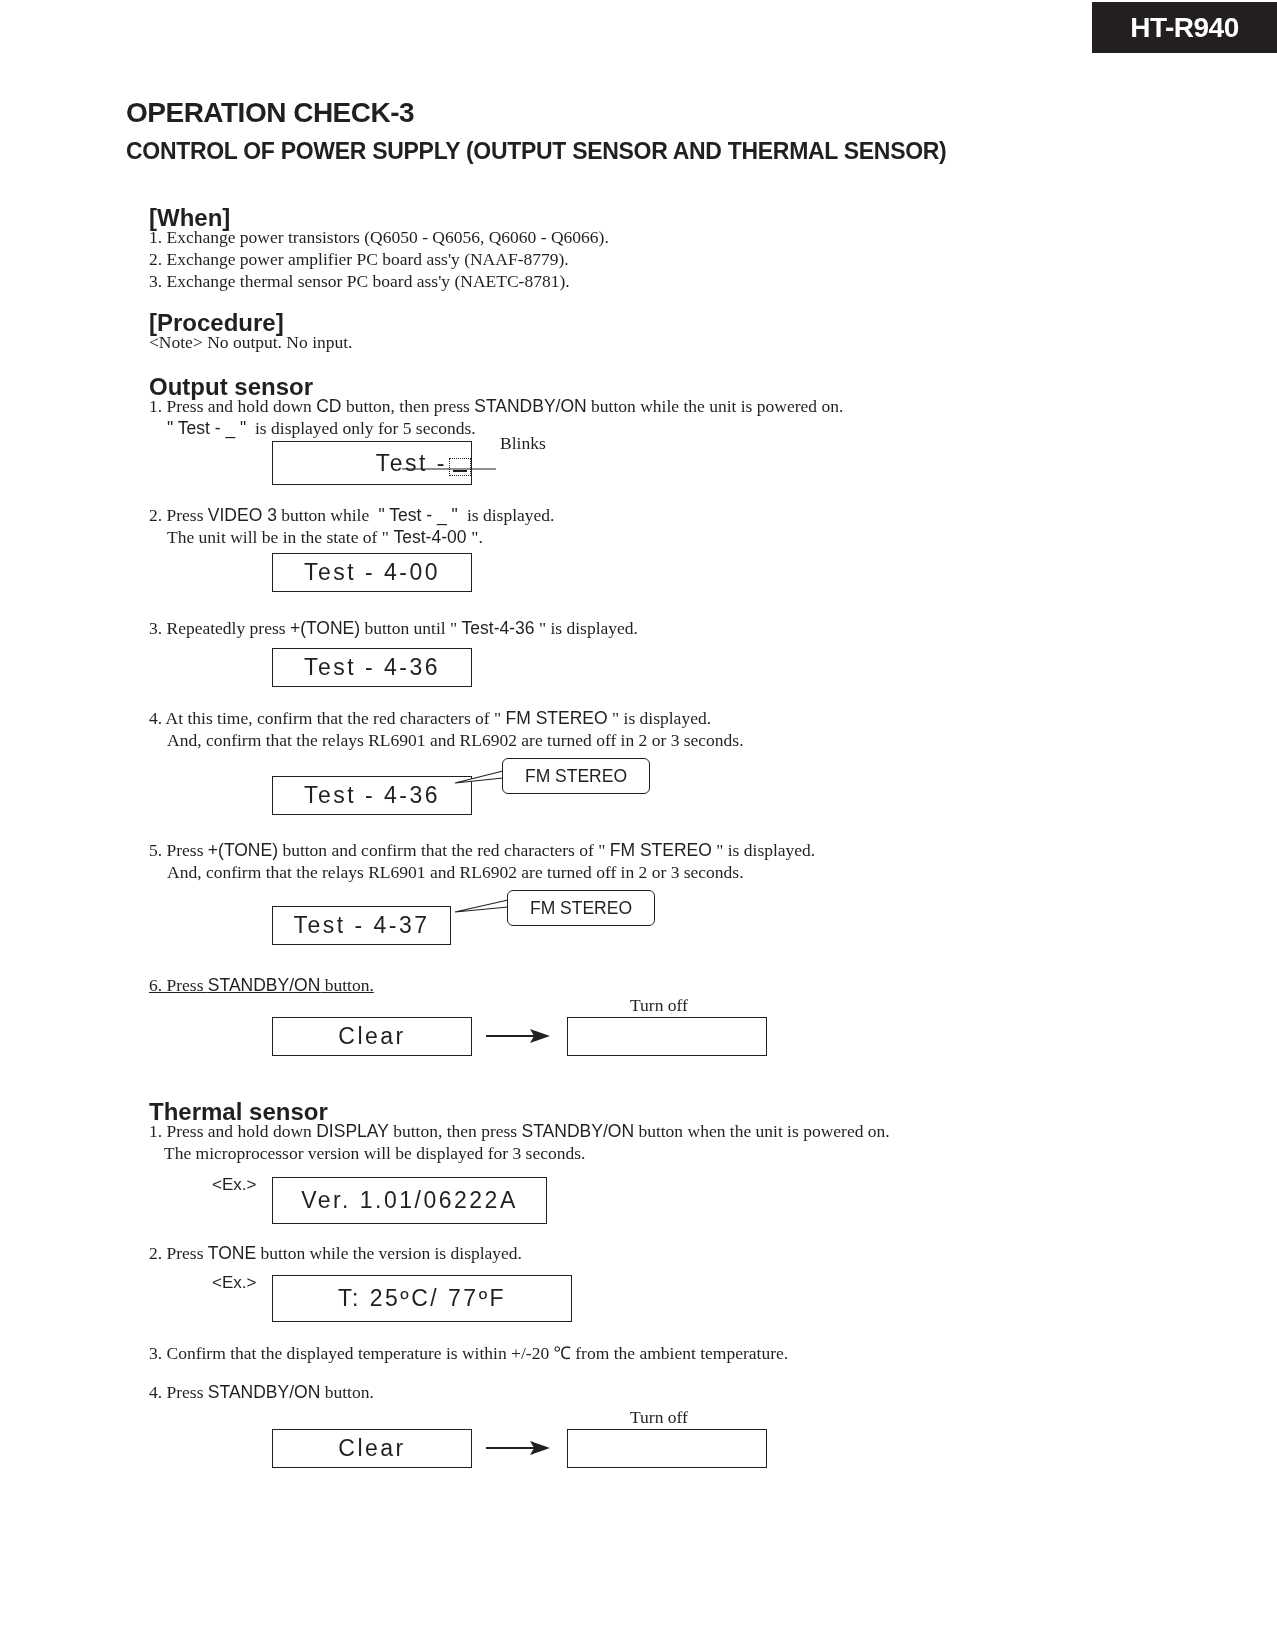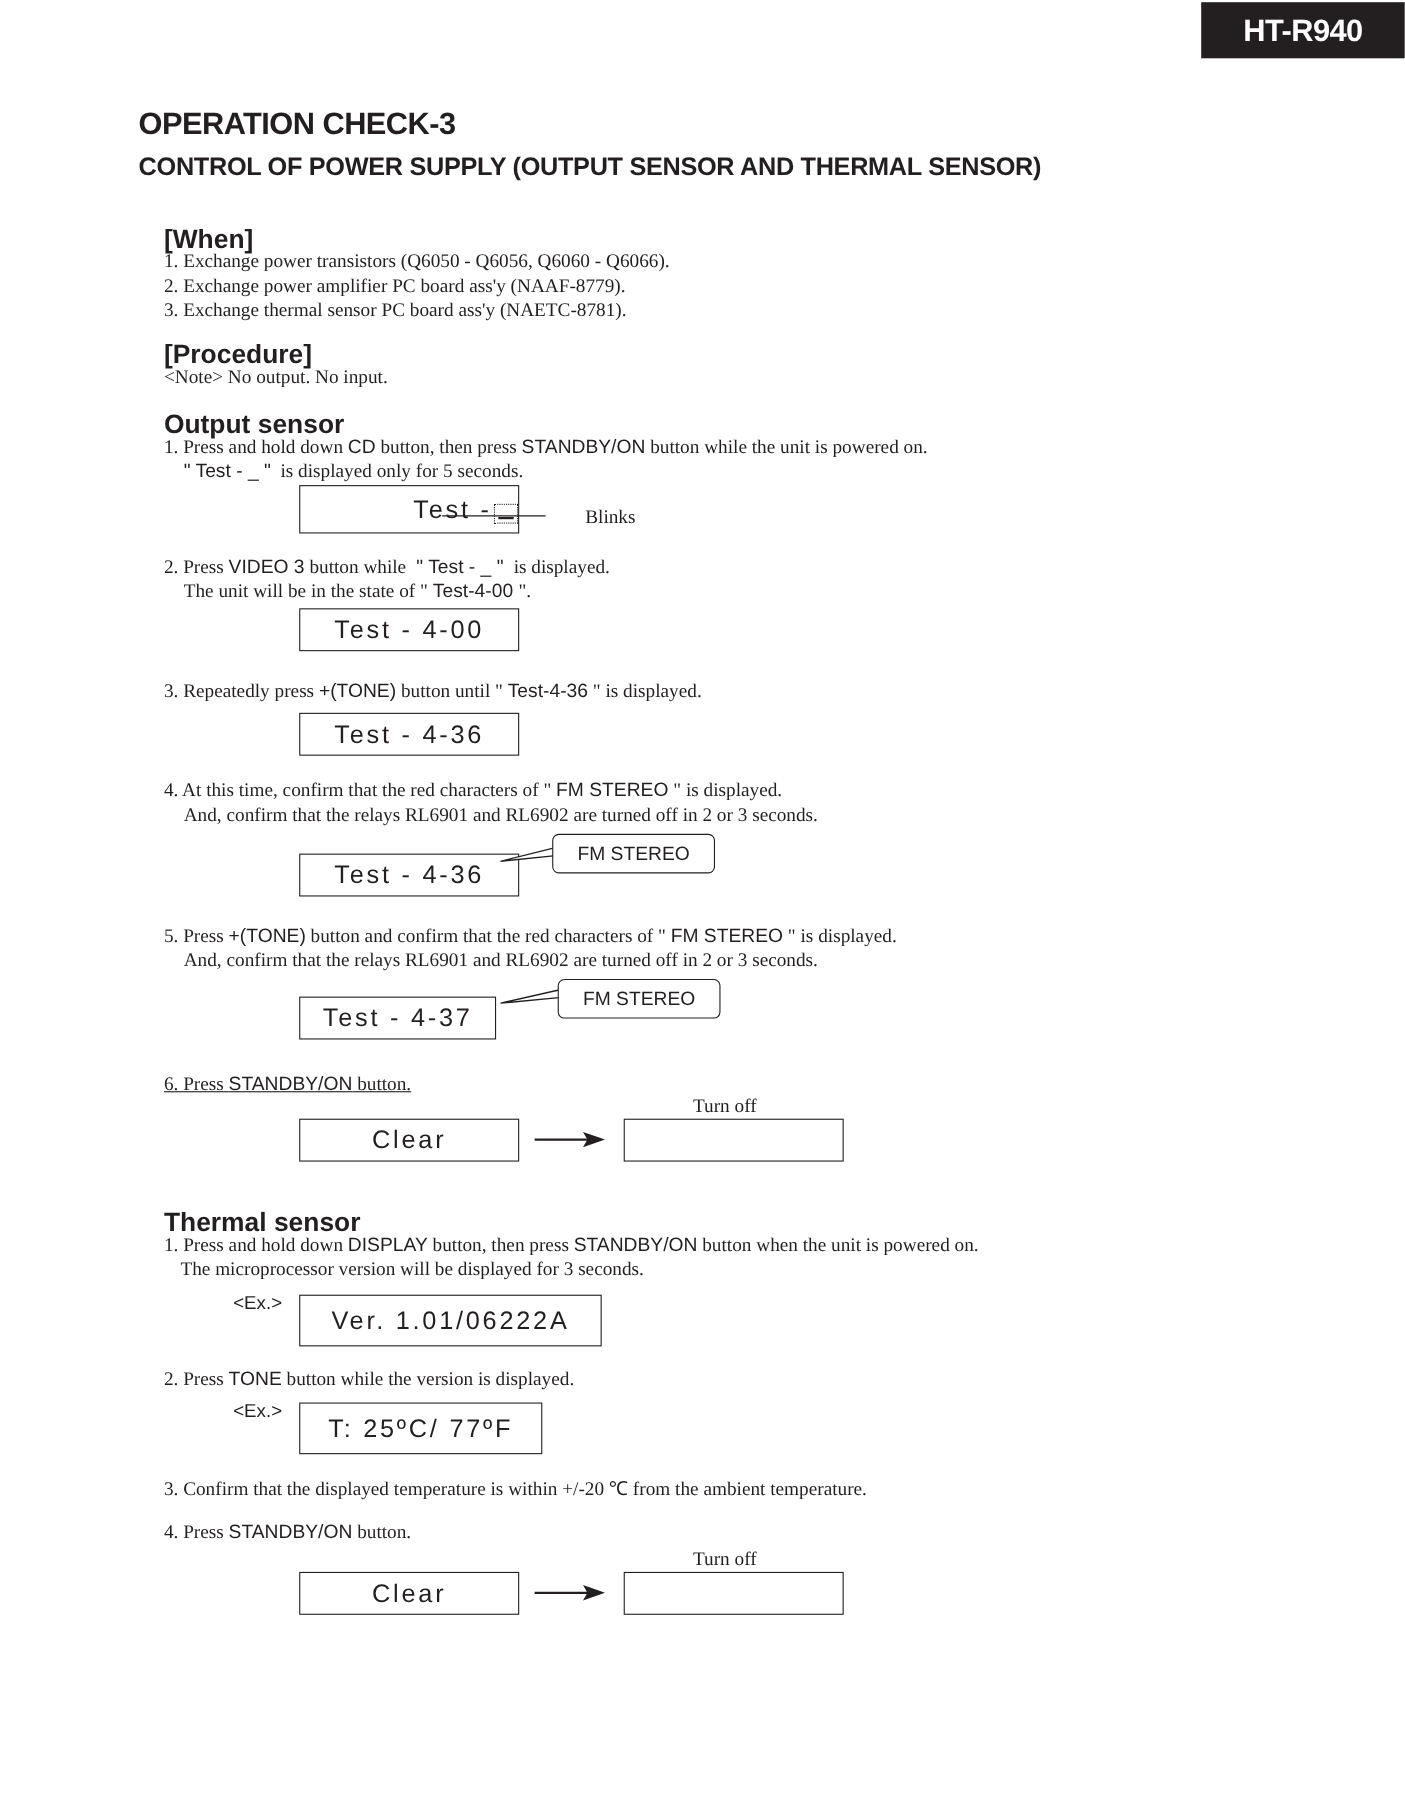--- a/index.html
+++ b/index.html
@@ -41,21 +41,21 @@
 </div>
 <div class="lcd" style="left:272px;top:441px;width:200px;height:44px;justify-content:flex-end;padding-left:34px;">
   <span>Test -</span>
   <span style="display:inline-block;width:20px;height:16px;border:1px dotted #231f20;margin-left:2px;position:relative;top:4px;">
     <span style="position:absolute;left:3px;right:3px;bottom:3px;height:2px;background:#231f20;"></span>
   </span>
 </div>
 <svg style="left:0;top:0;width:1px;height:1px;">
   <line x1="402" y1="469" x2="496" y2="469" stroke="#231f20" stroke-width="1.2"></line>
 </svg>
-<div class="abs body" style="left:500px;top:459px;margin-left:32px;">Blinks</div>
+<div class="abs body" style="left:500px;top:433px;">Blinks</div>
 
 <div class="abs body" style="left:149px;top:505px;">
   <span>2. Press </span><span class="sans">VIDEO 3</span><span> button while </span><span class="sans" style="white-space:pre;"> " Test - _ " </span><span> is displayed.</span>
 </div>
 <div class="abs body" style="left:167px;top:527px;">
   <span>The unit will be in the state of "</span><span class="sans" style="white-space:pre;"> Test-4-00 </span><span>".</span>
 </div>
 <div class="lcd" style="left:272px;top:553px;width:200px;height:39px;">Test - 4-00</div>
 
 <div class="abs body" style="left:149px;top:618px;">
@@ -99,21 +99,21 @@
   <span>1. Press and hold down </span><span class="sans">DISPLAY</span><span> button, then press </span><span class="sans">STANDBY/ON</span><span> button when the unit is powered on.</span>
 </div>
 <div class="abs body" style="left:164px;top:1143px;">The microprocessor version will be displayed for 3 seconds.</div>
 <div class="abs small-label" style="left:212px;top:1175px;">&lt;Ex.&gt;</div>
 <div class="lcd" style="left:272px;top:1177px;width:275px;height:47px;">Ver. 1.01/06222A</div>
 
 <div class="abs body" style="left:149px;top:1243px;">
   <span>2. Press </span><span class="sans">TONE</span><span> button while the version is displayed.</span>
 </div>
 <div class="abs small-label" style="left:212px;top:1273px;">&lt;Ex.&gt;</div>
-<div class="lcd" style="left:272px;top:1275px;width:221px;height:47px;">T: 25ºC/ 77ºF</div>
+<div class="lcd" style="left:272px;top:1275px;width:300px;height:47px;">T: 25ºC/ 77ºF</div>
 
 <div class="abs body" style="left:149px;top:1340px;">3. Confirm that the displayed temperature is within +/-20 ℃ from the ambient temperature.</div>
 
 <div class="abs body" style="left:149px;top:1382px;">
   <span>4. Press </span><span class="sans">STANDBY/ON</span><span> button.</span>
 </div>
 <div class="abs body" style="left:630px;top:1407px;">Turn off</div>
 <div class="lcd" style="left:272px;top:1429px;width:200px;height:39px;">Clear</div>
 <svg style="left:0;top:0;width:1px;height:1px;">
   <line x1="486" y1="1448" x2="540" y2="1448" stroke="#231f20" stroke-width="2"></line>

